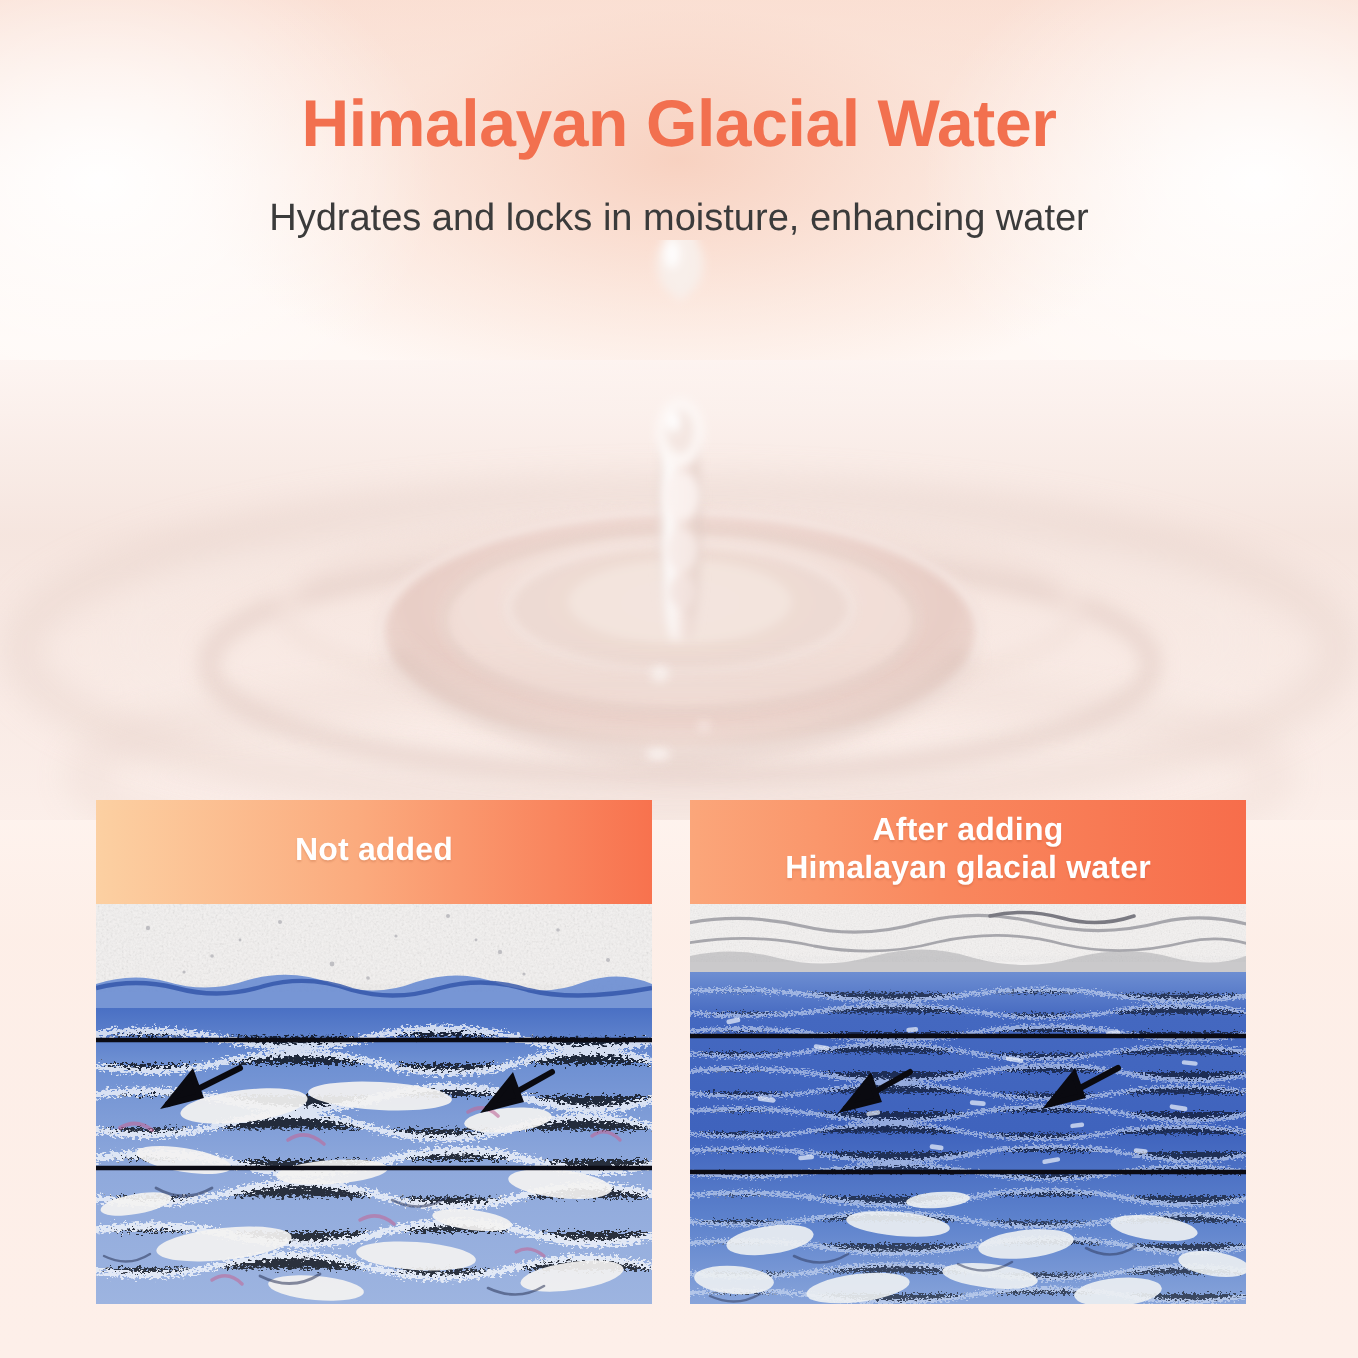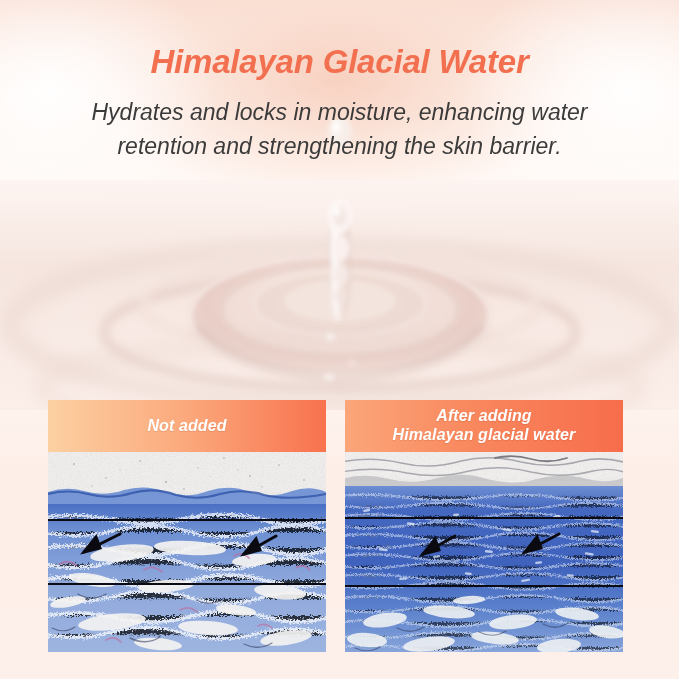--- a/index.html
+++ b/index.html
@@ -13,21 +13,20 @@
     font-family: "Liberation Sans", sans-serif;
     background: #ffffff;
   }
 
   #poster {
     position: relative;
     width: 679px;
     height: 679px;
     overflow: hidden;
     background: #fff7f3;
-    font-style: italic;
   }
 
   
   .bg-base {
     position: absolute;
     inset: 0;
     background:
       linear-gradient(to bottom,
         rgba(250,222,210,0.95) 0px,
         rgba(253,240,234,0.55) 90px,
@@ -80,21 +79,21 @@
     margin: 0;
     font-size: 33px;
     font-weight: 700;
     letter-spacing: -0.2px;
     color: #f2704f;
     line-height: 1.1;
   }
   .subtitle {
     margin: 16px auto 0 auto;
     width: 520px;
-    font-size: 23px;
+    font-size: 19px;
     font-weight: 400;
     line-height: 1.45;
     color: #3b3b3b;
   }
   .subtitle span { display: block; }
 
   
   .panels {
     position: absolute;
     left: 48px;
@@ -244,21 +243,20 @@
       </g>
 
       <rect x="0" y="0" width="679" height="290" fill="none"></rect>
     </svg>
   </div>
 
   <div class="textblock">
     <h1 class="title">Himalayan Glacial Water</h1>
     <p class="subtitle">
       <span>Hydrates and locks in moisture, enhancing water</span>
-      <span>retention and strengthening the skin barrier.</span>
     </p>
   </div>
 
   <div class="panels">
 
     <div class="panel">
       <div class="panel-header left">
         <span>Not added</span>
       </div>
       <div class="panel-img">

